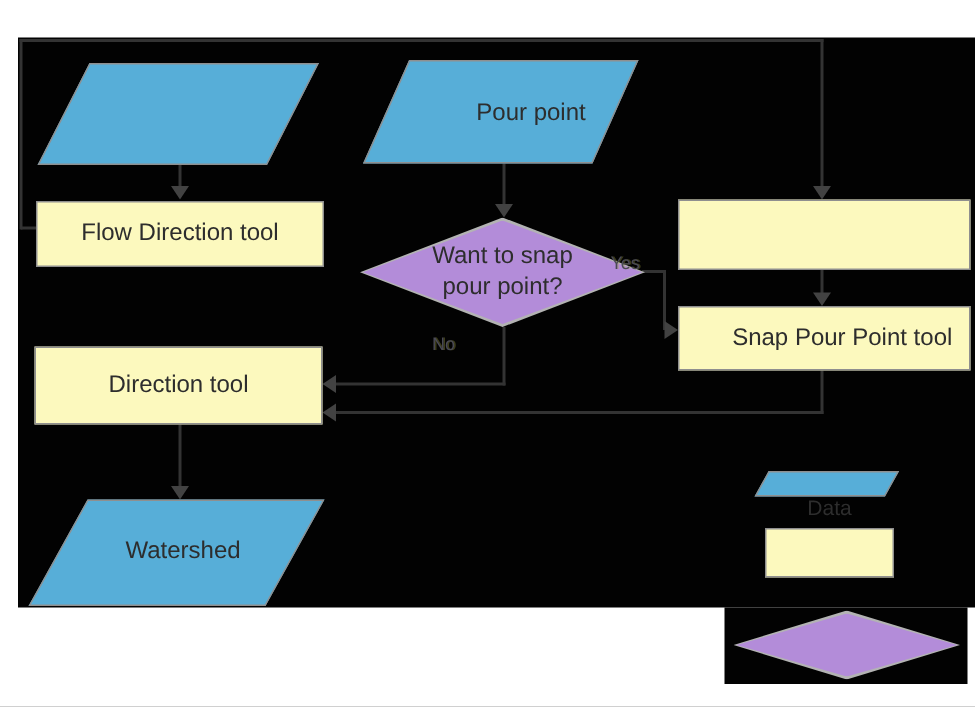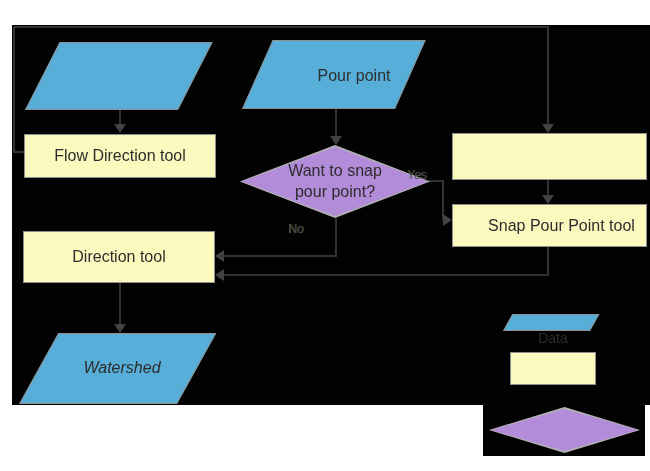--- a/index.html
+++ b/index.html
@@ -97,21 +97,21 @@
   </div>
   <div class="node-label centered" style="left:280px;top:160px;width:110px;">Want to snap pour point?</div>
 
   <div class="edge-label" style="left:407px;top:168px;">Yes</div>
   <div class="edge-label" style="left:288px;top:222px;">No</div>
 
   <div class="rect-node" style="left:23px;top:231px;width:192px;height:52px;"></div>
   <div class="node-label centered" style="left:23px;top:231px;width:192px;line-height:52px;">Direction tool</div>
 
   <div class="para" style="left:19px;top:333px;width:158px;height:71px;transform:skewX(-29deg);"></div>
-  <div class="node-label centered" style="left:67px;top:357px;width:110px;font-style:italic;">Watershed</div>
+  <div class="node-label centered" style="left:67px;top:357px;width:110px;">Watershed</div>
 
   <div class="para" style="left:503px;top:314px;width:87px;height:17px;transform:skewX(-29deg);"></div>
   <div class="node-label centered" style="left:513px;top:314px;width:80px;font-size:14px;line-height:17px;margin-top:16px;">Data</div>
 
   <div class="rect-node" style="left:510px;top:352px;width:86px;height:33px;"></div>
 
   <div class="diamond-outer" style="left:489px;top:407px;width:151px;height:46px;">
     <div class="diamond-inner"></div>
   </div>
 

